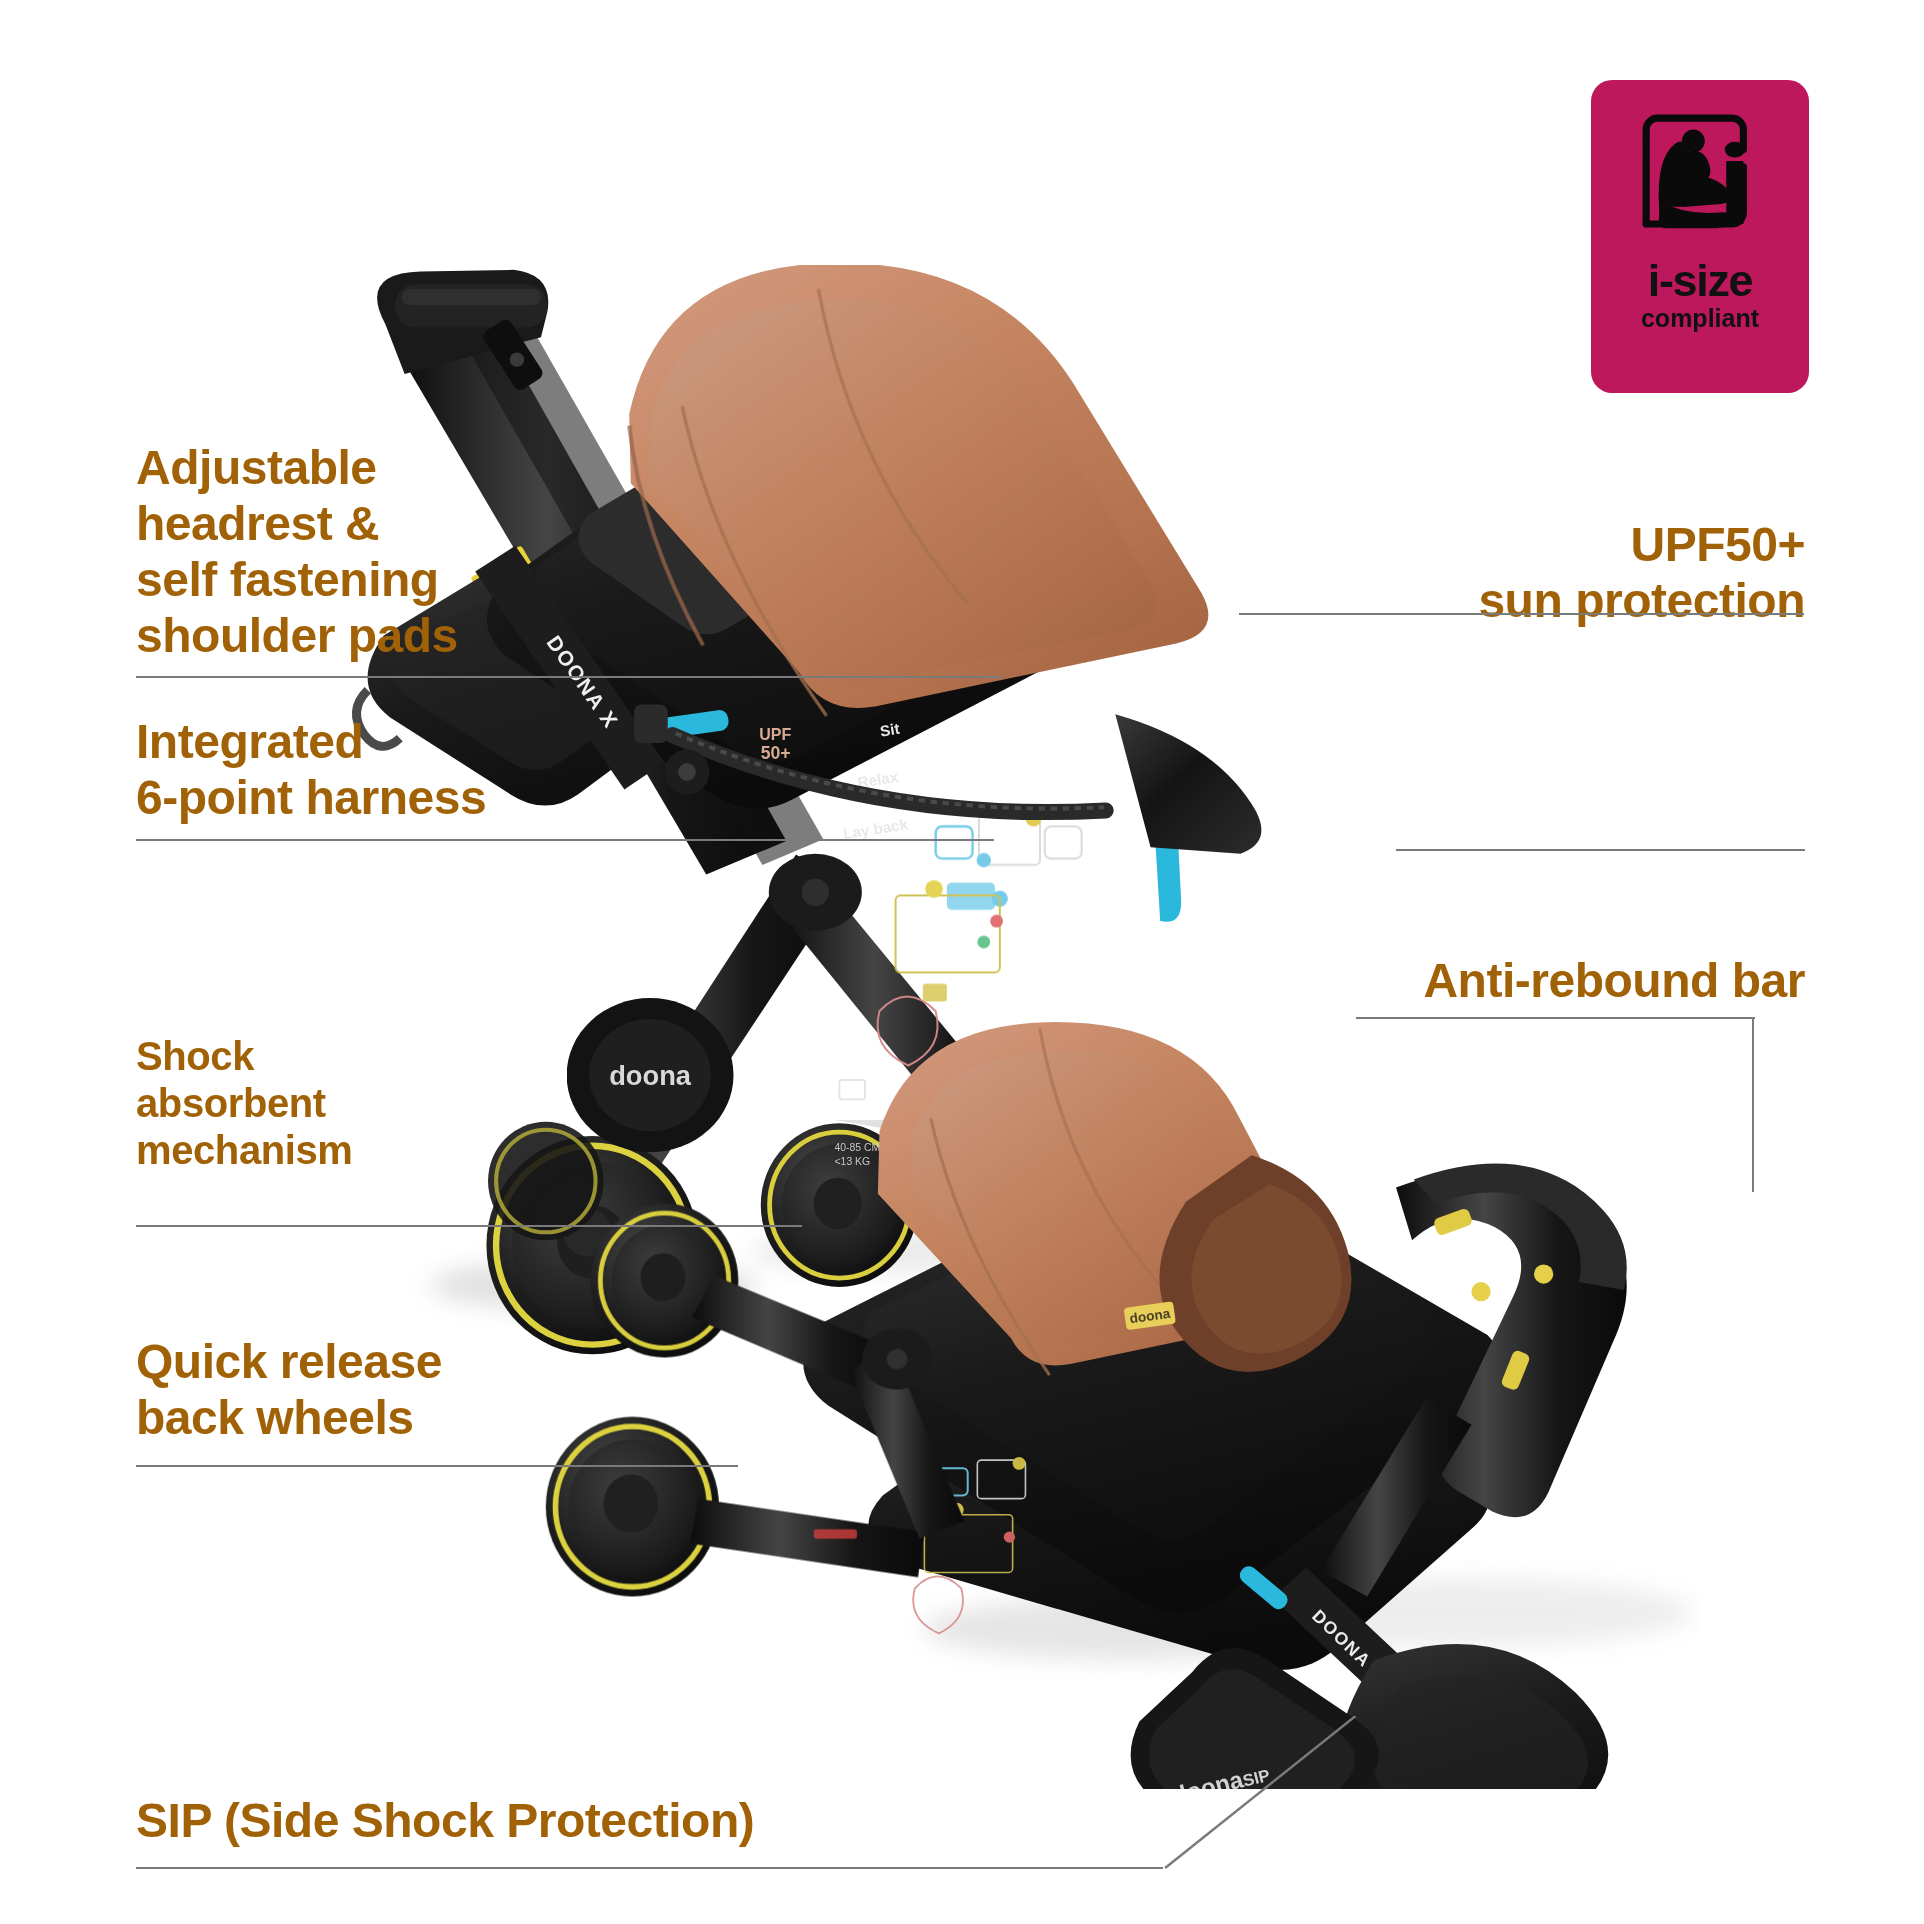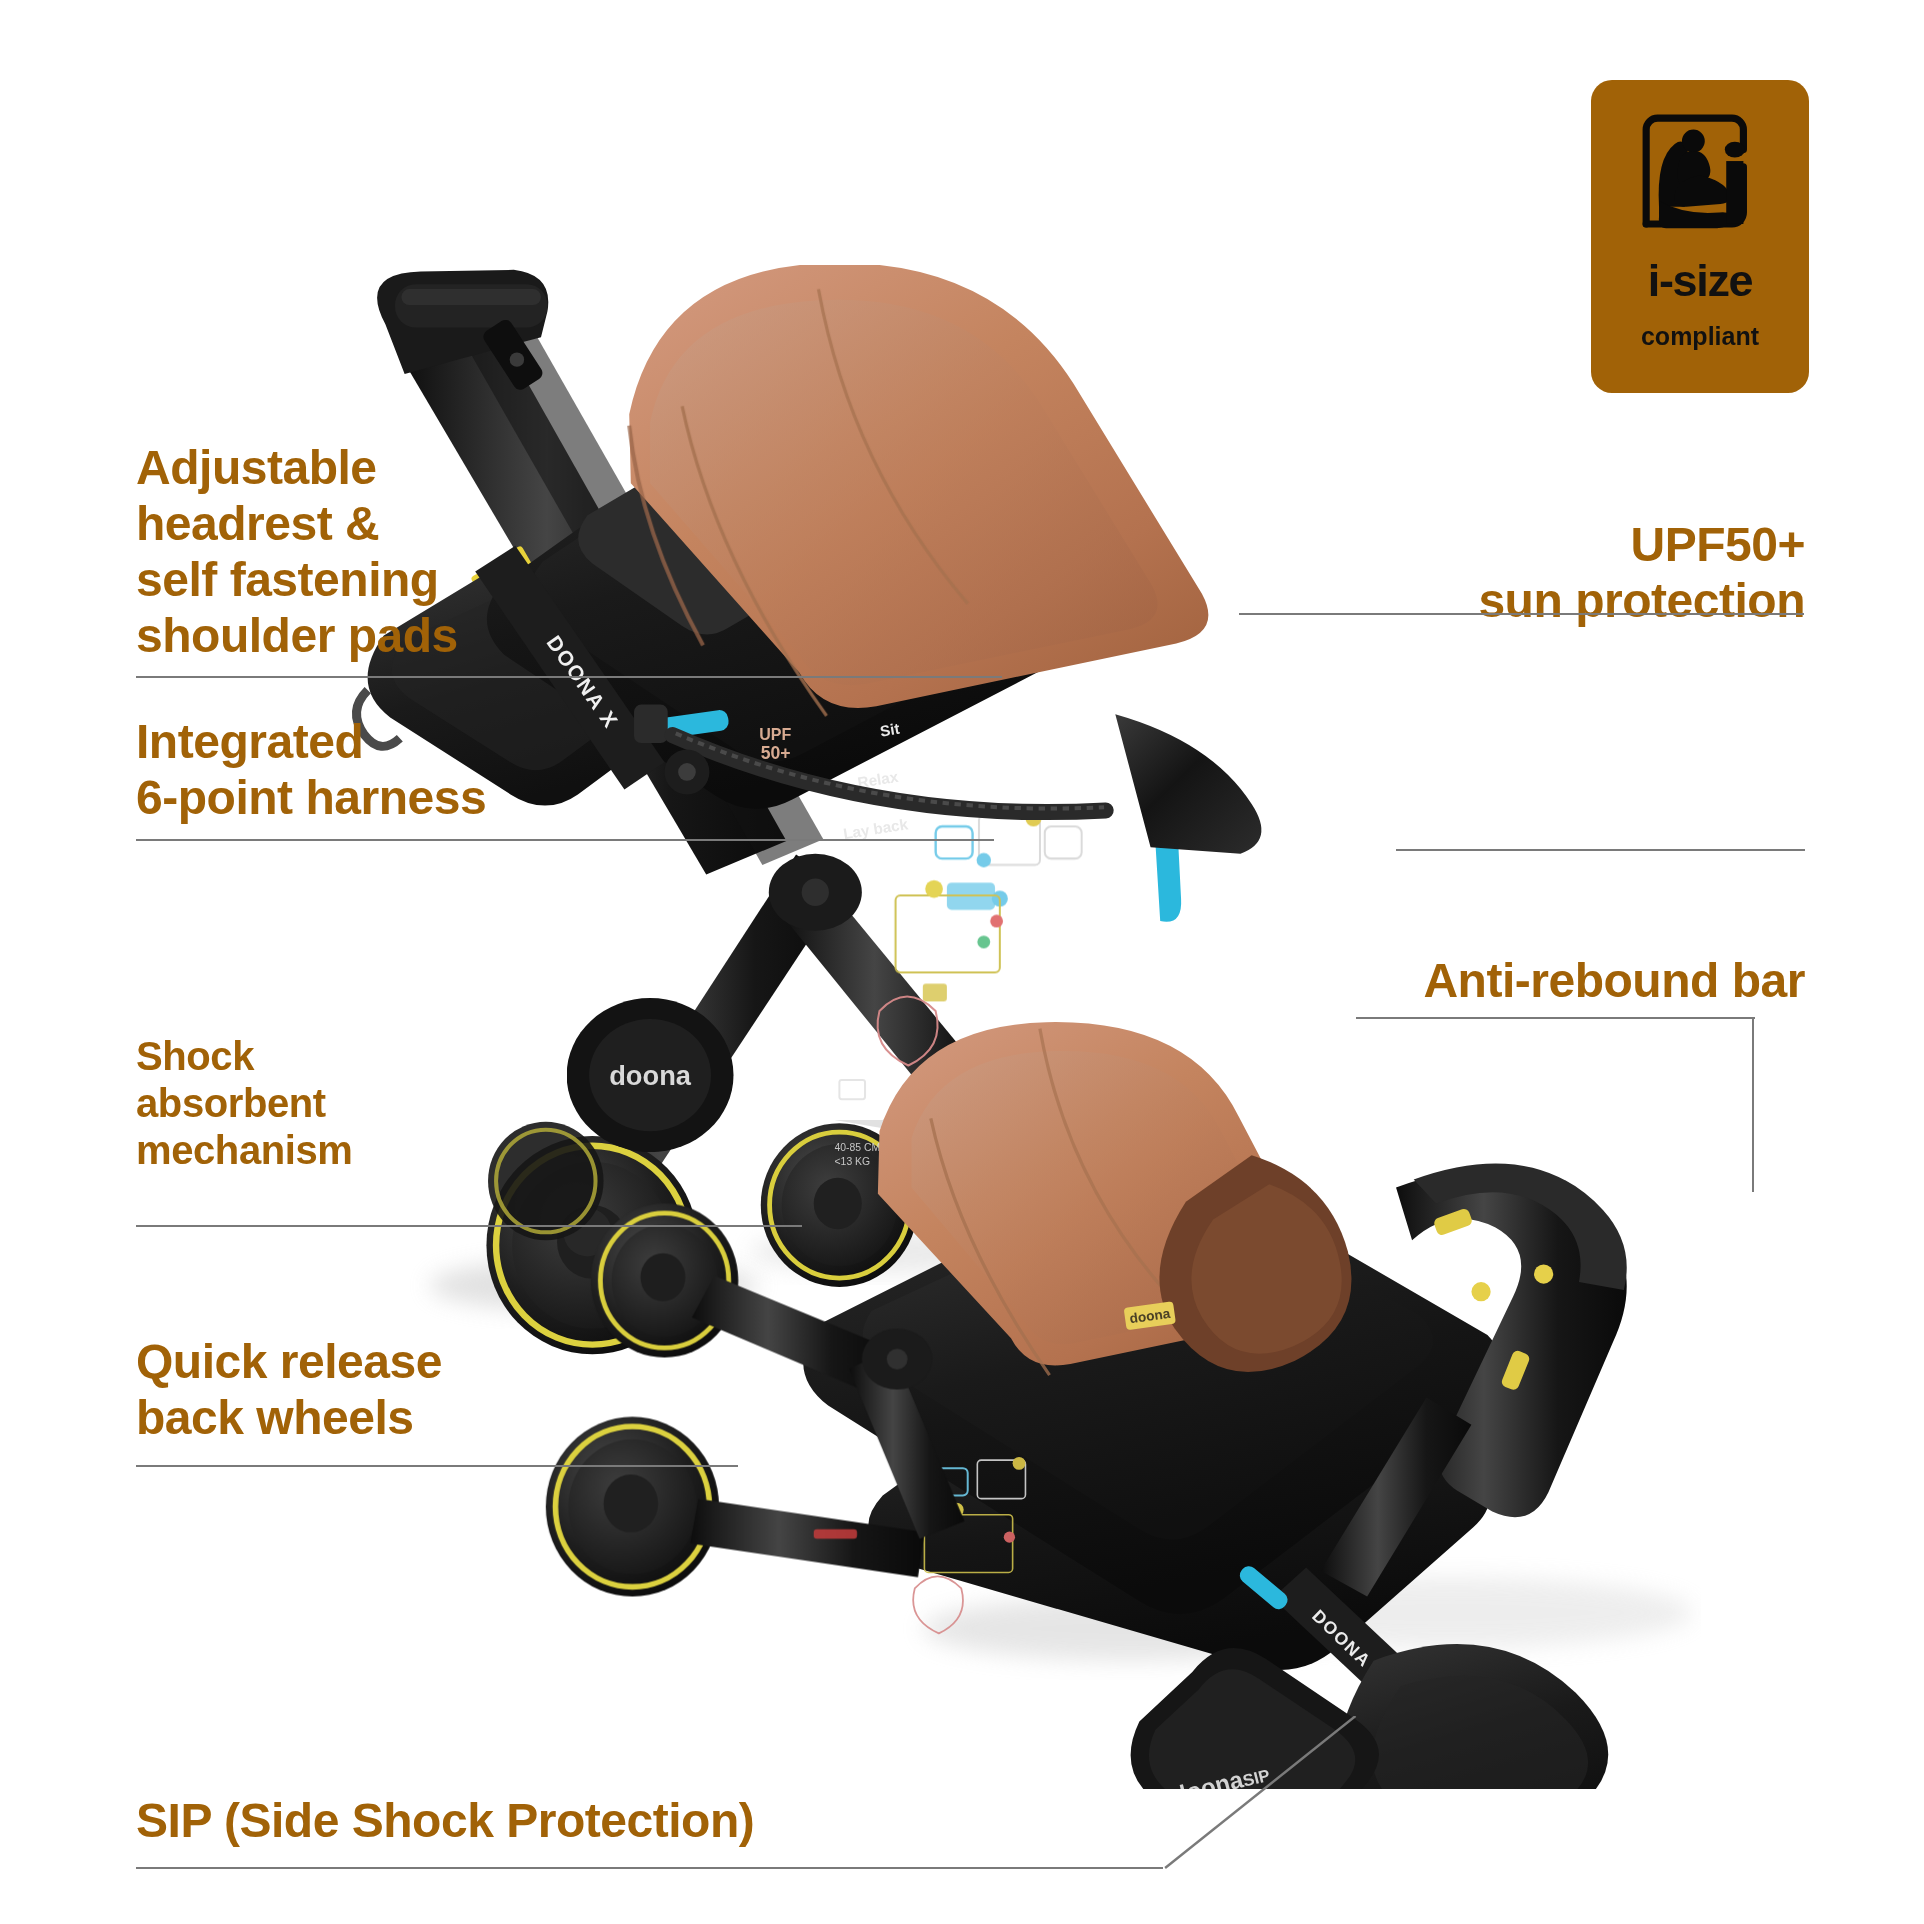--- a/index.html
+++ b/index.html
@@ -31,34 +31,34 @@
     position: absolute;
     width: 2.4px;
     background: #7a7a7a;
   }
 
   
   #isize-badge {
     position: absolute;
     left: 1591px; top: 80px;
     width: 218px; height: 313px;
-    background: #a16207;
+    background: #be185d;
     border-radius: 21px;
     display: flex; flex-direction: column;
     align-items: center; justify-content: flex-start;
     padding-top: 21px;
   }
   #isize-pictogram { width: 143px; height: 143px; }
   #isize-title {
     font-size: 45px; font-weight: 700; color: #111;
     letter-spacing: -0.03em; margin-top: 14.4px; line-height: 1;
   }
   #isize-sub {
     font-size: 25px; font-weight: 700; color: #111;
-    margin-top: 21px; line-height: 1;
+    margin-top: 3px; line-height: 1;
   }
 
   
   .prod { position: absolute; }
 </style>
 </head>
 <body>
 
 <div id="stage">
 

